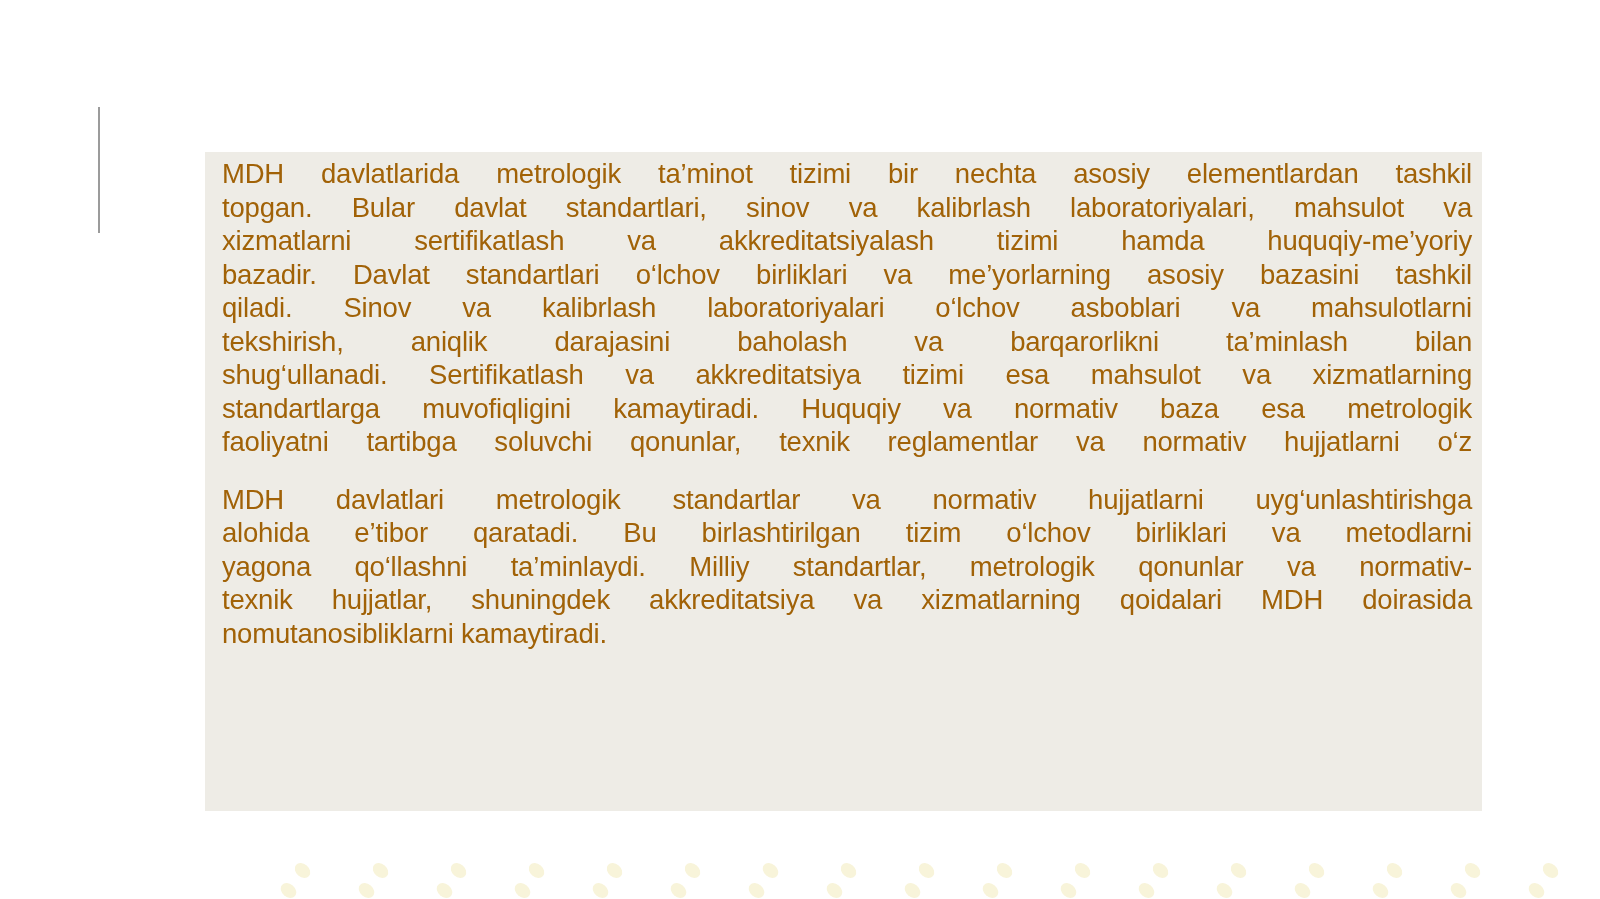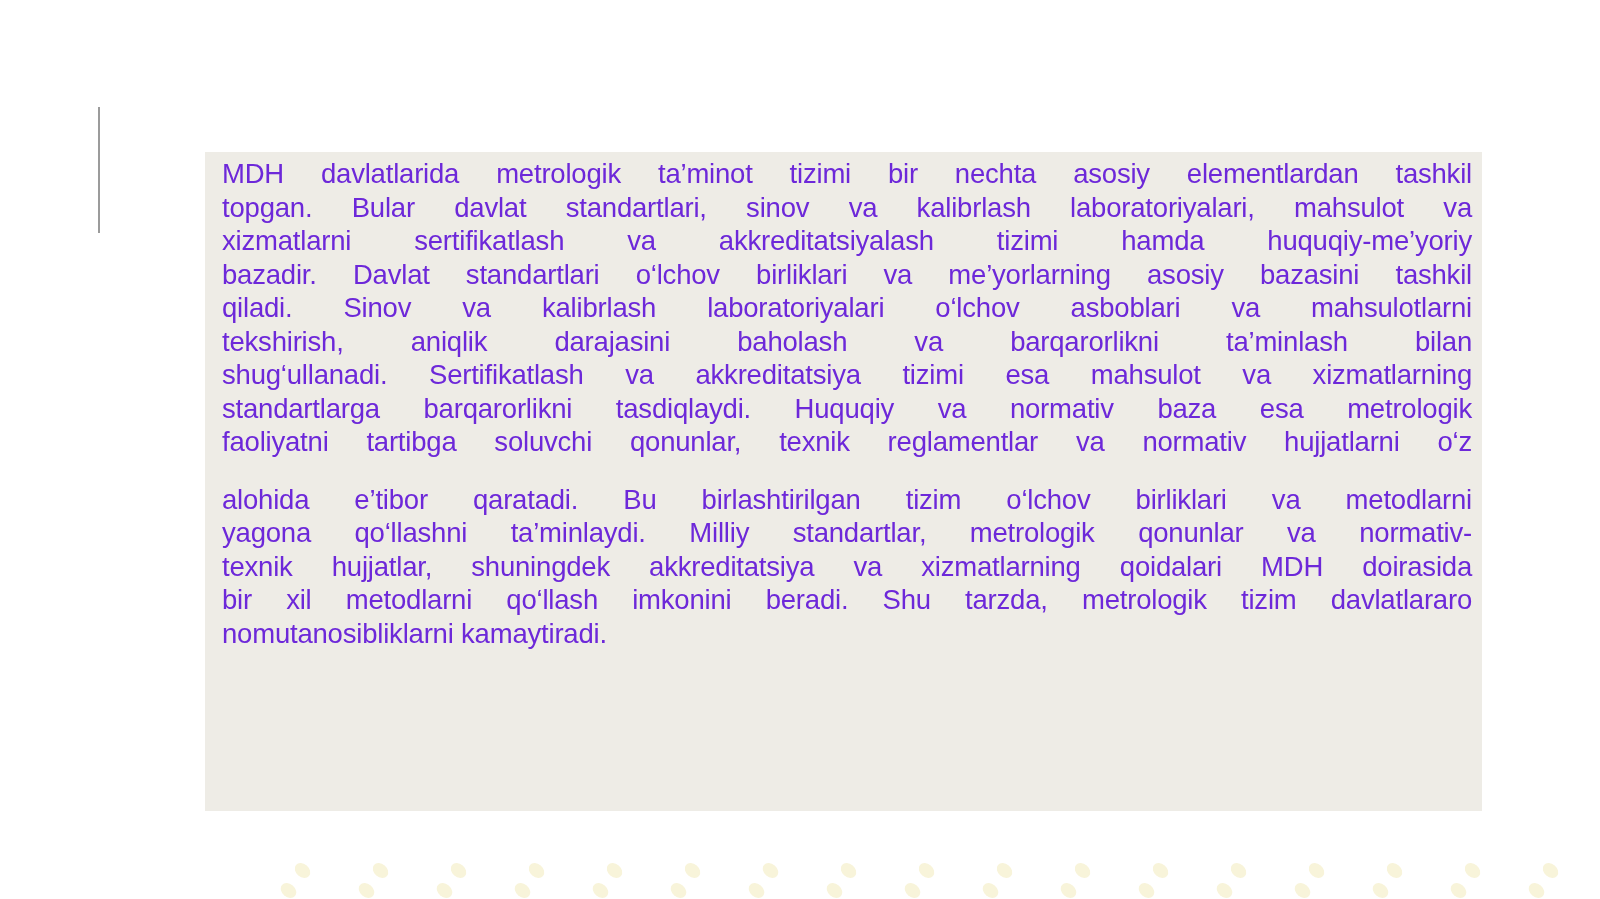--- a/index.html
+++ b/index.html
@@ -26,21 +26,21 @@
 
   .content-box {
     position: absolute;
     left: 205px;
     top: 152px;
     width: 1277px;
     height: 659px;
     box-sizing: border-box;
     padding: 5px 10px 16px 17px;
     background: #eeece6;
-    color: #6d28d9;
+    color: #a16207;
     font-size: 27.5px;
     line-height: 33.5px;
     letter-spacing: -0.2px;
   }
 
   .paragraph { margin: 0; }
   .paragraph + .paragraph { margin-top: 24px; }
 
   .text-line {
     text-align: justify;
@@ -85,28 +85,28 @@
 
 <div class="content-box">
   <div class="paragraph">
     <div class="text-line">MDH davlatlarida metrologik ta’minot tizimi bir nechta asosiy elementlardan tashkil</div>
     <div class="text-line">topgan. Bular davlat standartlari, sinov va kalibrlash laboratoriyalari, mahsulot va</div>
     <div class="text-line">xizmatlarni sertifikatlash va akkreditatsiyalash tizimi hamda huquqiy-me’yoriy</div>
     <div class="text-line">bazadir. Davlat standartlari o‘lchov birliklari va me’yorlarning asosiy bazasini tashkil</div>
     <div class="text-line">qiladi. Sinov va kalibrlash laboratoriyalari o‘lchov asboblari va mahsulotlarni</div>
     <div class="text-line">tekshirish, aniqlik darajasini baholash va barqarorlikni ta’minlash bilan</div>
     <div class="text-line">shug‘ullanadi. Sertifikatlash va akkreditatsiya tizimi esa mahsulot va xizmatlarning</div>
-    <div class="text-line">standartlarga barqarorlikni tasdiqlaydi. Huquqiy va normativ baza esa metrologik</div>
+    <div class="text-line">standartlarga muvofiqligini kamaytiradi. Huquqiy va normativ baza esa metrologik</div>
     <div class="text-line">faoliyatni tartibga soluvchi qonunlar, texnik reglamentlar va normativ hujjatlarni o‘z</div>
   </div>
   <div class="paragraph">
+    <div class="text-line">MDH davlatlari metrologik standartlar va normativ hujjatlarni uyg‘unlashtirishga</div>
     <div class="text-line">alohida e’tibor qaratadi. Bu birlashtirilgan tizim o‘lchov birliklari va metodlarni</div>
     <div class="text-line">yagona qo‘llashni ta’minlaydi. Milliy standartlar, metrologik qonunlar va normativ-</div>
     <div class="text-line">texnik hujjatlar, shuningdek akkreditatsiya va xizmatlarning qoidalari MDH doirasida</div>
-    <div class="text-line">bir xil metodlarni qo‘llash imkonini beradi. Shu tarzda, metrologik tizim davlatlararo</div>
     <div class="text-line last">nomutanosibliklarni kamaytiradi.</div>
   </div>
 </div>
 
 <div class="ornament-row">
     <span class="ornament-mark" style="left: 280px;"></span>
     <span class="ornament-mark" style="left: 358px;"></span>
     <span class="ornament-mark" style="left: 436px;"></span>
     <span class="ornament-mark" style="left: 514px;"></span>
     <span class="ornament-mark" style="left: 592px;"></span>

